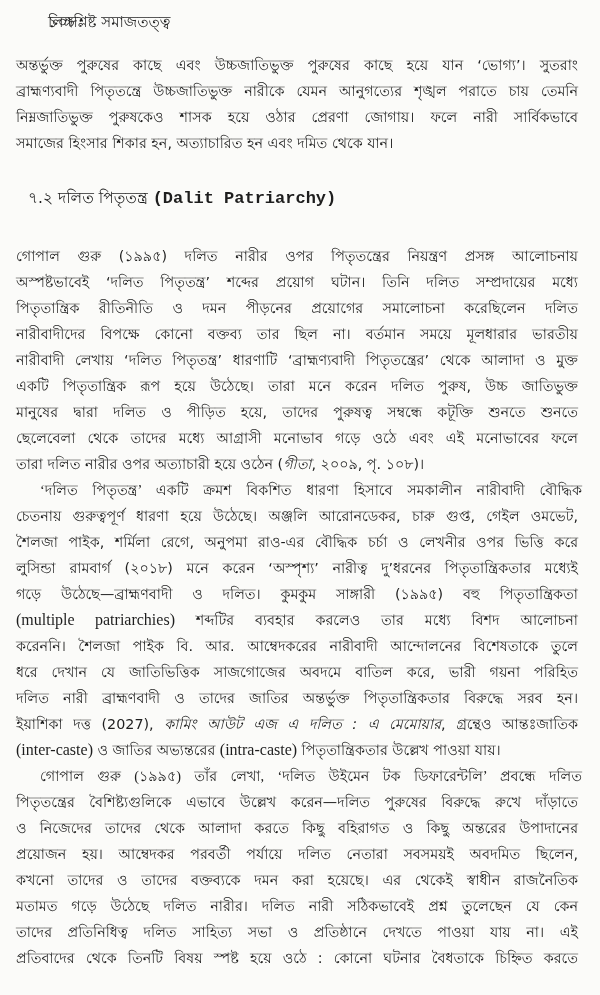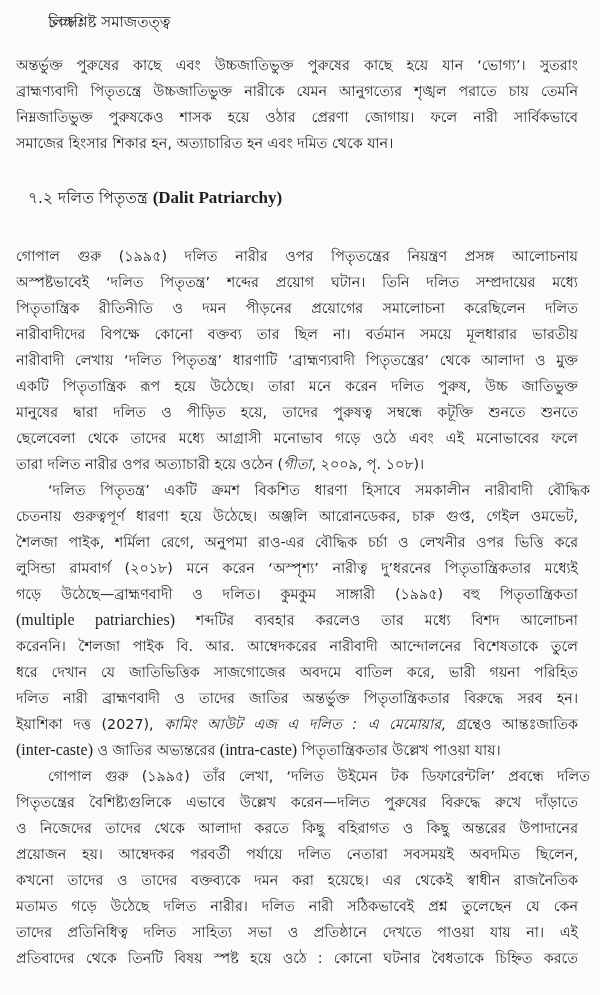--- a/index.html
+++ b/index.html
@@ -14,26 +14,26 @@
     position: absolute; top: 10px; left: 28px; right: 28px; height: 24px; margin-left: 20px;
   }
   .page-number { position: absolute; left: 0; top: 0; font-size: 15px; }
   .running-title { position: absolute; left: 0; right: 0; top: 0; text-align: left; font-size: 15px; }
   .line {
     position: absolute; left: 16px; width: 562px;
     font-size: 14.3px; line-height: 26px; white-space: nowrap;
     text-align: justify; text-align-last: justify;
   }
   .line.last { text-align-last: left; }
-  .line.indent { left: 48px; width: 542px; }
+  .line.indent { left: 40px; width: 542px; font-family: Liberation Serif, serif; }
   .section-heading {
     position: absolute; left: 28px; top: 185px;
     font-size: 15.5px; line-height: 26px; white-space: nowrap;
   }
-  .section-heading .en { font-family: Liberation Serif, serif; font-weight: bold; font-size: 17px; }
+  .section-heading .en { font-family: Liberation Mono, monospace; font-weight: bold; font-size: 17px; }
   .en-serif { font-family: "Liberation Serif", serif; font-size: 16px; margin-top: 20px; }
   i { font-style: italic; }
 </style>
 </head>
 <body>
 
 <div class="header">
   <span class="page-number">১০৮</span>
   <span class="running-title">লিঙ্গশ্লিষ্ট সমাজতত্ত্ব</span>
 </div>

